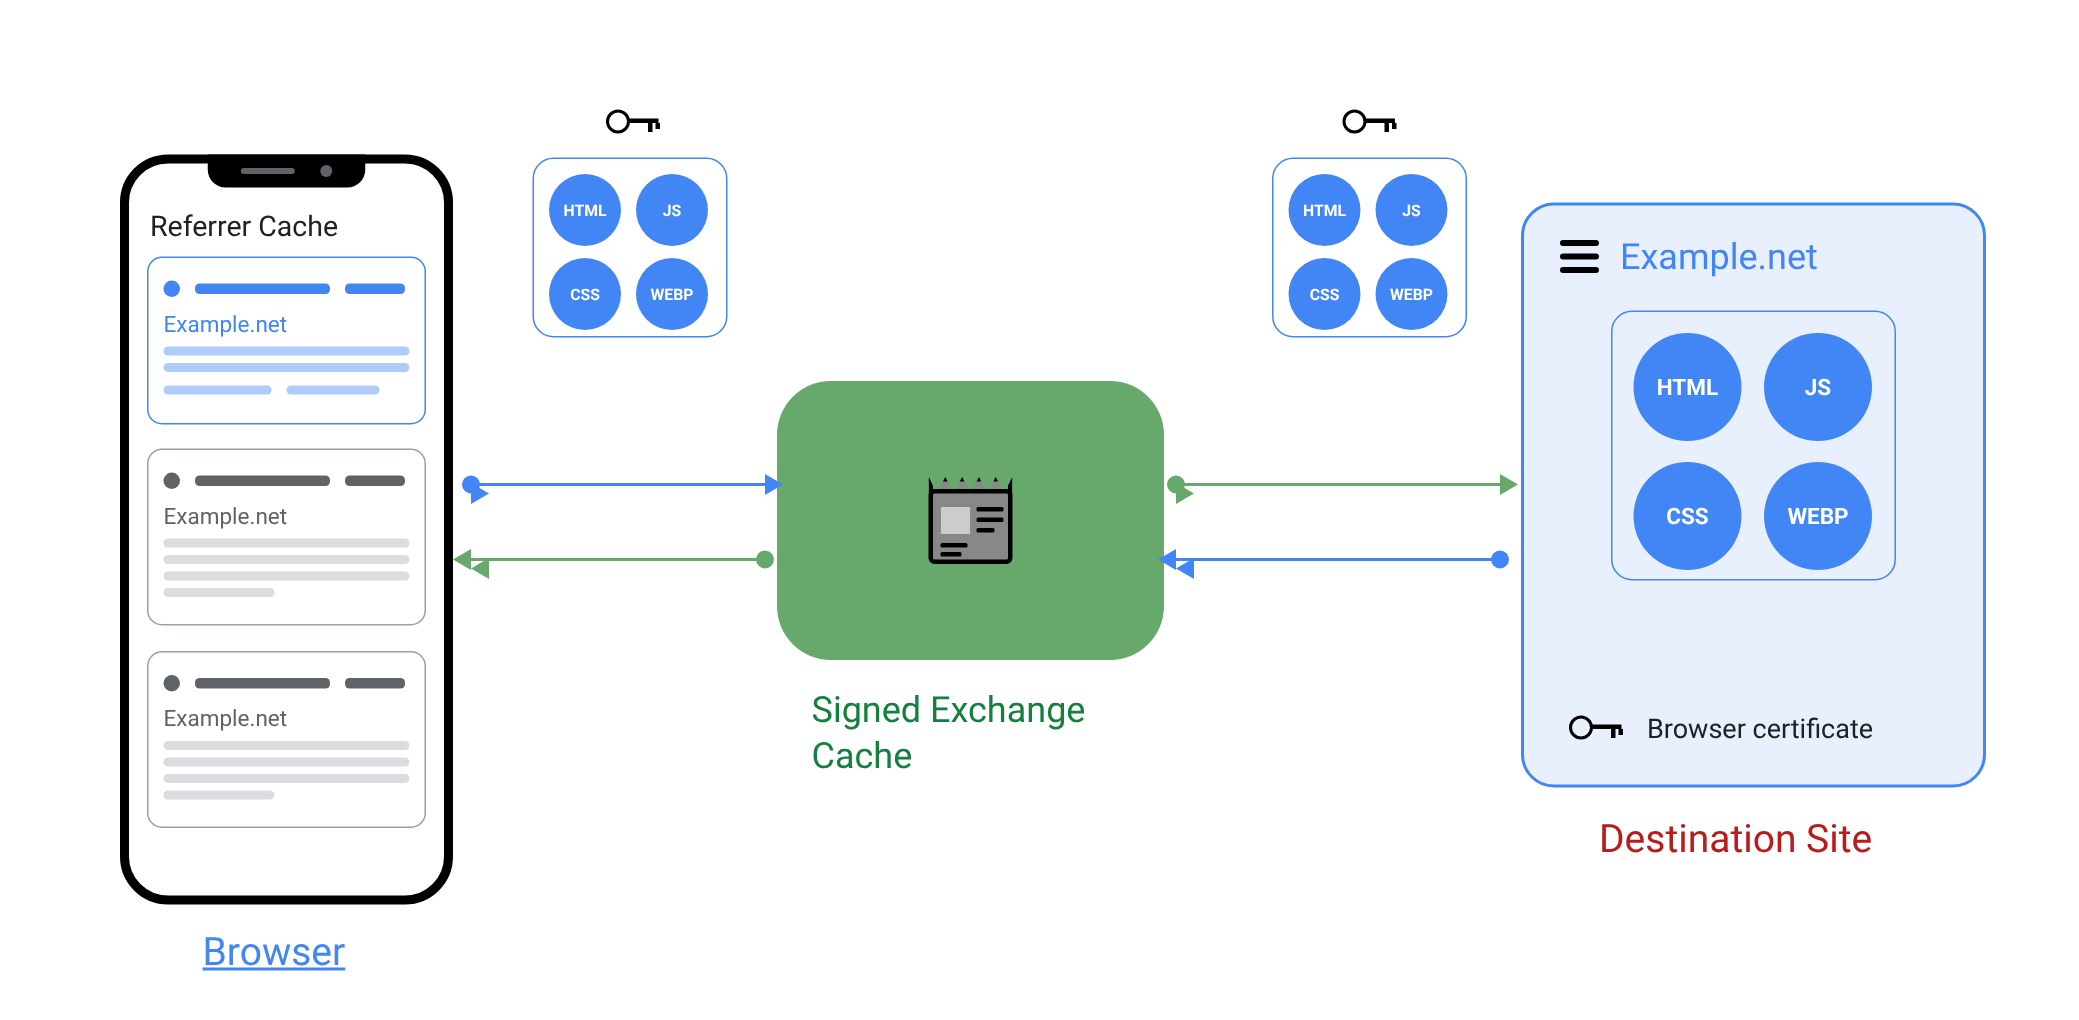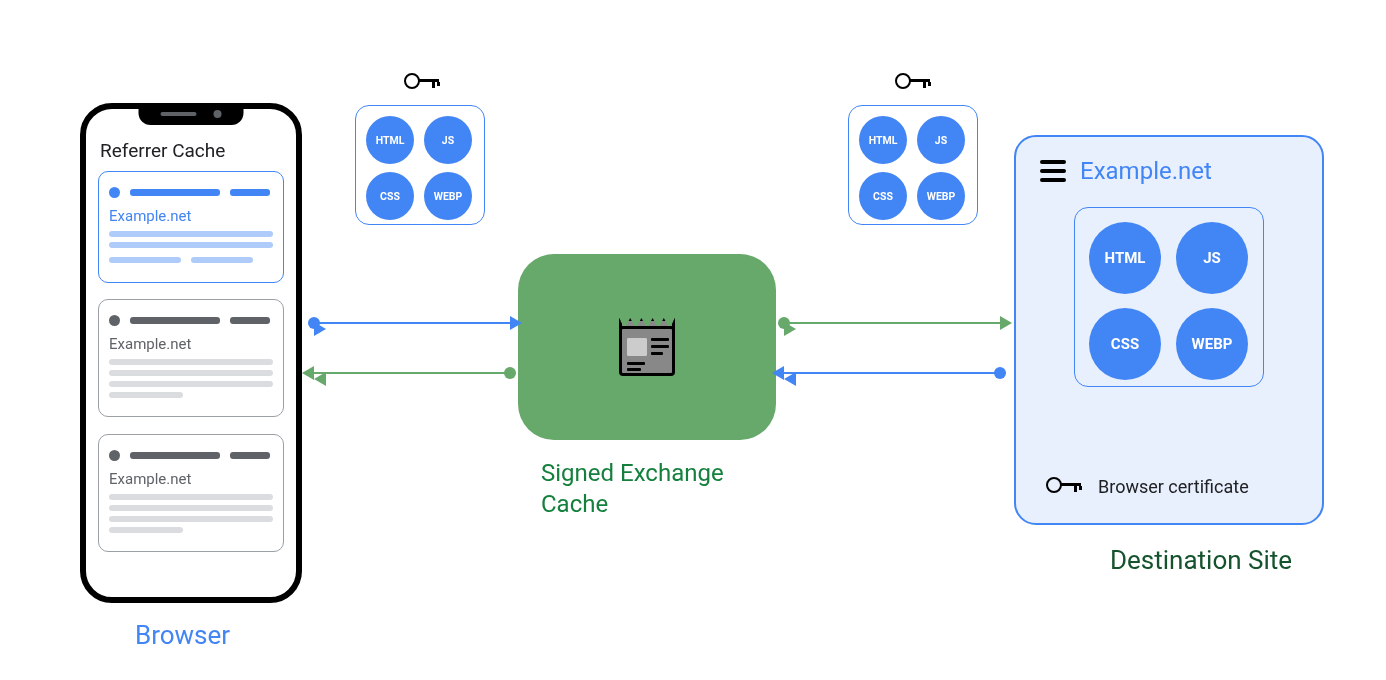--- a/index.html
+++ b/index.html
@@ -84,20 +84,21 @@
   .ct-gray { color: #5f6368; }
   .lines { margin-top: 6px; }
   .line { height: 6px; border-radius: 3px; margin-bottom: 5px; }
 
   .browser-label {
     position: absolute;
     top: 620px;
     left: 135px;
     color: #4285f4;
     font-size: 26px;
+    text-decoration: underline;
   }
 
   
   .key-icon {
     position: absolute;
     width: 40px;
     height: 22px;
   }
   .key-icon .key-ring {
     position: absolute;
@@ -205,21 +206,21 @@
     background: #e8f0fe;
   }
   .dest-header { position: absolute; top: 20px; left: 24px; display: flex; align-items: center; gap: 14px; }
   .hamburger { width: 26px; height: 22px; position: relative; }
   .hamburger span { position: absolute; left: 0; width: 26px; height: 4px; background: #000; border-radius: 2px; }
   .hamburger span:nth-child(1){top:0;} .hamburger span:nth-child(2){top:9px;} .hamburger span:nth-child(3){top:18px;}
   .dest-title { color: #4285f4; font-size: 24px; }
   .dest-bundle-wrap { position: absolute; top: 70px; left: 58px; }
   .dest-cert { position: absolute; bottom: 26px; left: 30px; display: flex; align-items: center; gap: 12px; }
   .dest-cert-label { font-size: 18px; color: #202124; }
-  .dest-label { position: absolute; top: 545px; left: 1066px; color: #14532d; font-size: 26px; margin-left: 44px; }
+  .dest-label { position: absolute; top: 545px; left: 1066px; color: #b91c1c; font-size: 26px; }
 
   
   .arrow { position: absolute; height: 2px; }
   .arrow::after {
     content: ""; position: absolute; width: 0; height: 0;
     border-top: 7px solid transparent; border-bottom: 7px solid transparent;
   }
   .arrow .node {
     position:absolute; width:12px; height:12px; border-radius:50%; top:-5px;
   }

